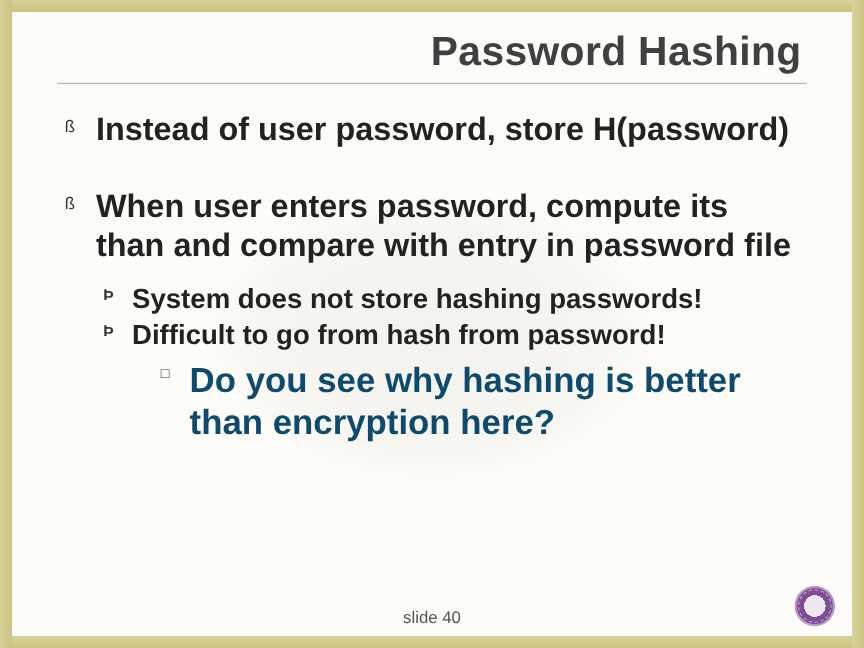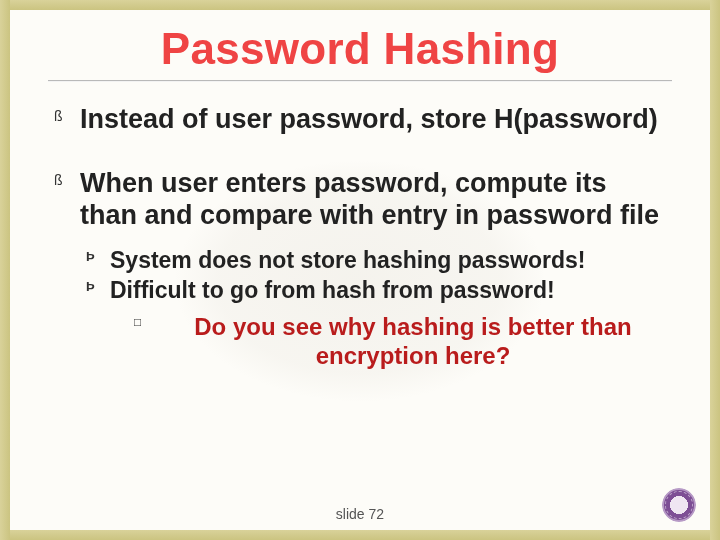--- a/index.html
+++ b/index.html
@@ -32,24 +32,24 @@
                 rgba(170,160,140,0) 72%);
     border-radius: 50%;
     pointer-events: none;
   }
   .slide {
     position: absolute;
     left: 10px; right: 10px; top: 10px; bottom: 10px;
     padding: 14px 42px 0 42px;
   }
   h1.title {
-    text-align: center;
-    font-size: 44px;
+    text-align: right;
+    font-size: 34px;
     font-weight: bold;
-    color: #ef4444;
+    color: #404040;
     margin-bottom: 6px;
     letter-spacing: 0.3px;
   }
   .rule {
     height: 0;
     border-top: 1px solid #b9b9b9;
     border-bottom: 1px solid #f3f3f3;
     margin: 0 -4px 22px -4px;
   }
   ul.lvl1 { list-style: none; font-weight: bold; }
@@ -82,24 +82,23 @@
     content: "Þ";
     position: absolute;
     left: 6px; top: 3px;
     font-size: 13px;
     color: #333;
   }
   ul.lvl3 { list-style: none; margin-top: 8px; }
   ul.lvl3 > li {
     position: relative;
     padding-left: 48px;
-    font-size: 24px;
+    font-size: 29px;
     line-height: 1.22;
-    color: #b91c1c;
-    text-align: center;
+    color: #0c4a6e;
   }
   ul.lvl3 > li::before {
     content: "□";
     position: absolute;
     left: 24px; top: 3px;
     font-size: 12px;
     color: #333;
   }
   .footer {
     position: absolute;
@@ -155,14 +154,14 @@
             <li>
               <span>Do you see why hashing is better than encryption here?</span>
             </li>
           </ul>
         </li>
       </ul>
     </li>
   </ul>
 </div>
 
-<div class="footer">slide 72</div>
+<div class="footer">slide 40</div>
 <div class="seal"></div>
 
 </body></html>

